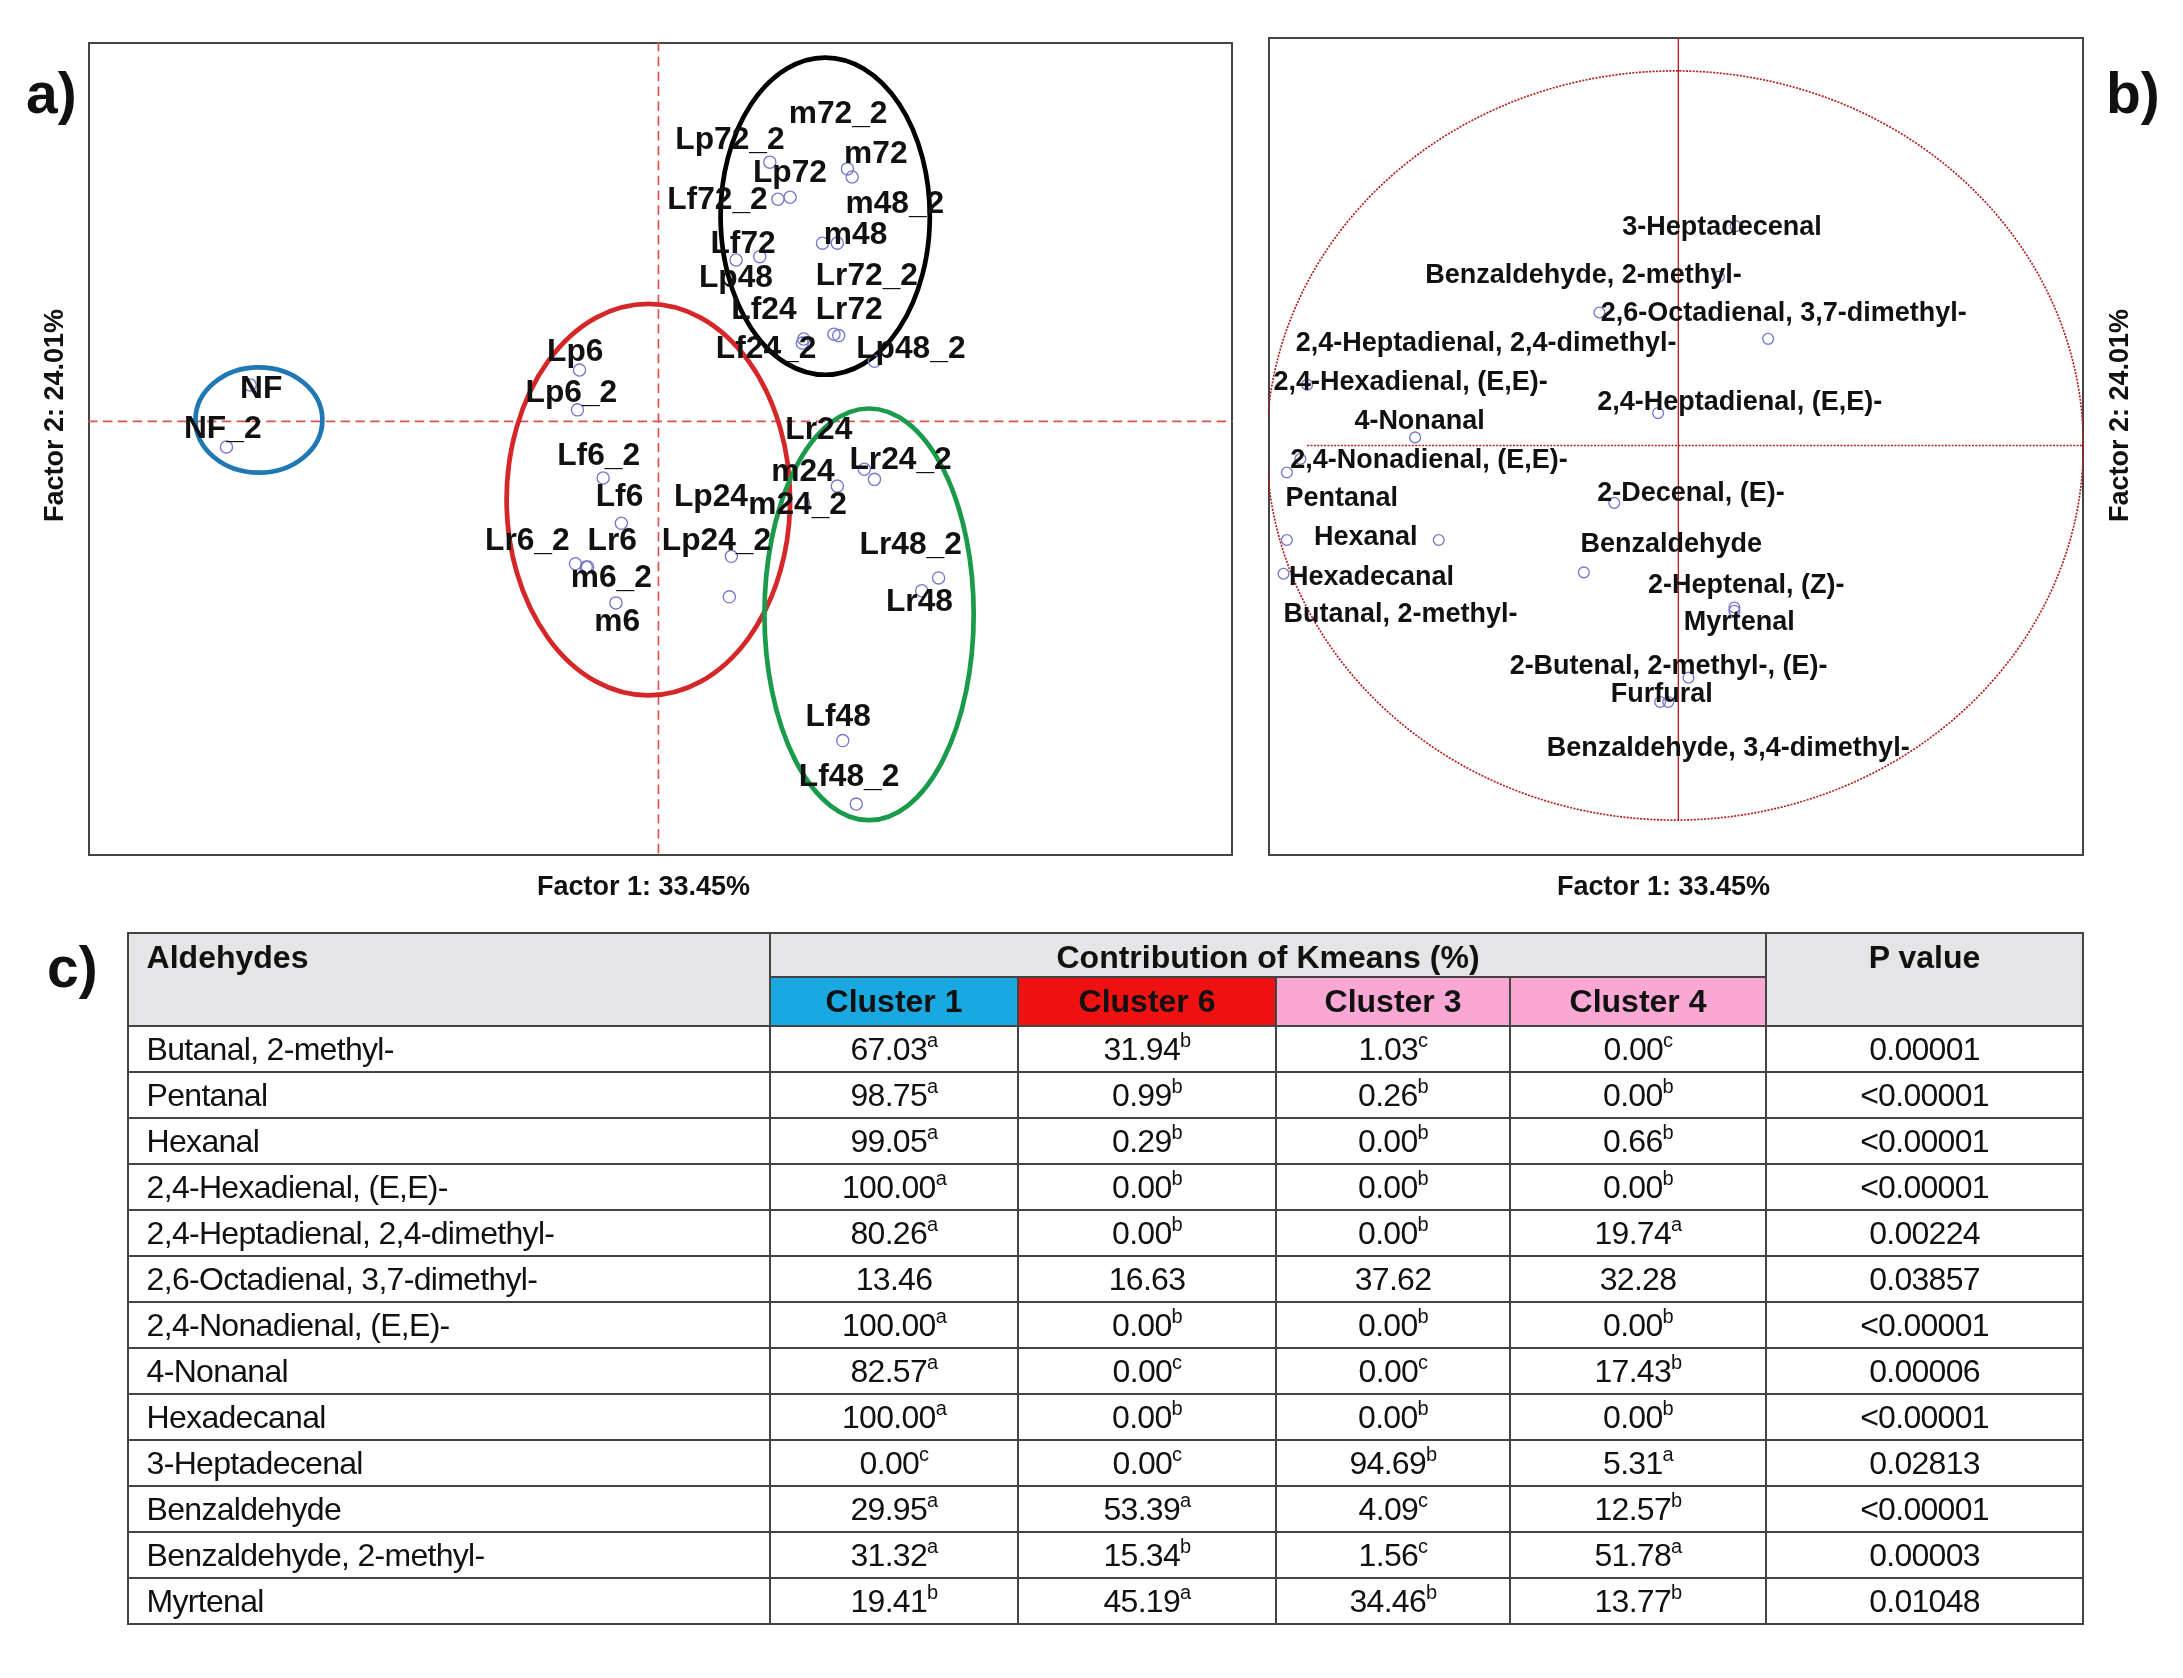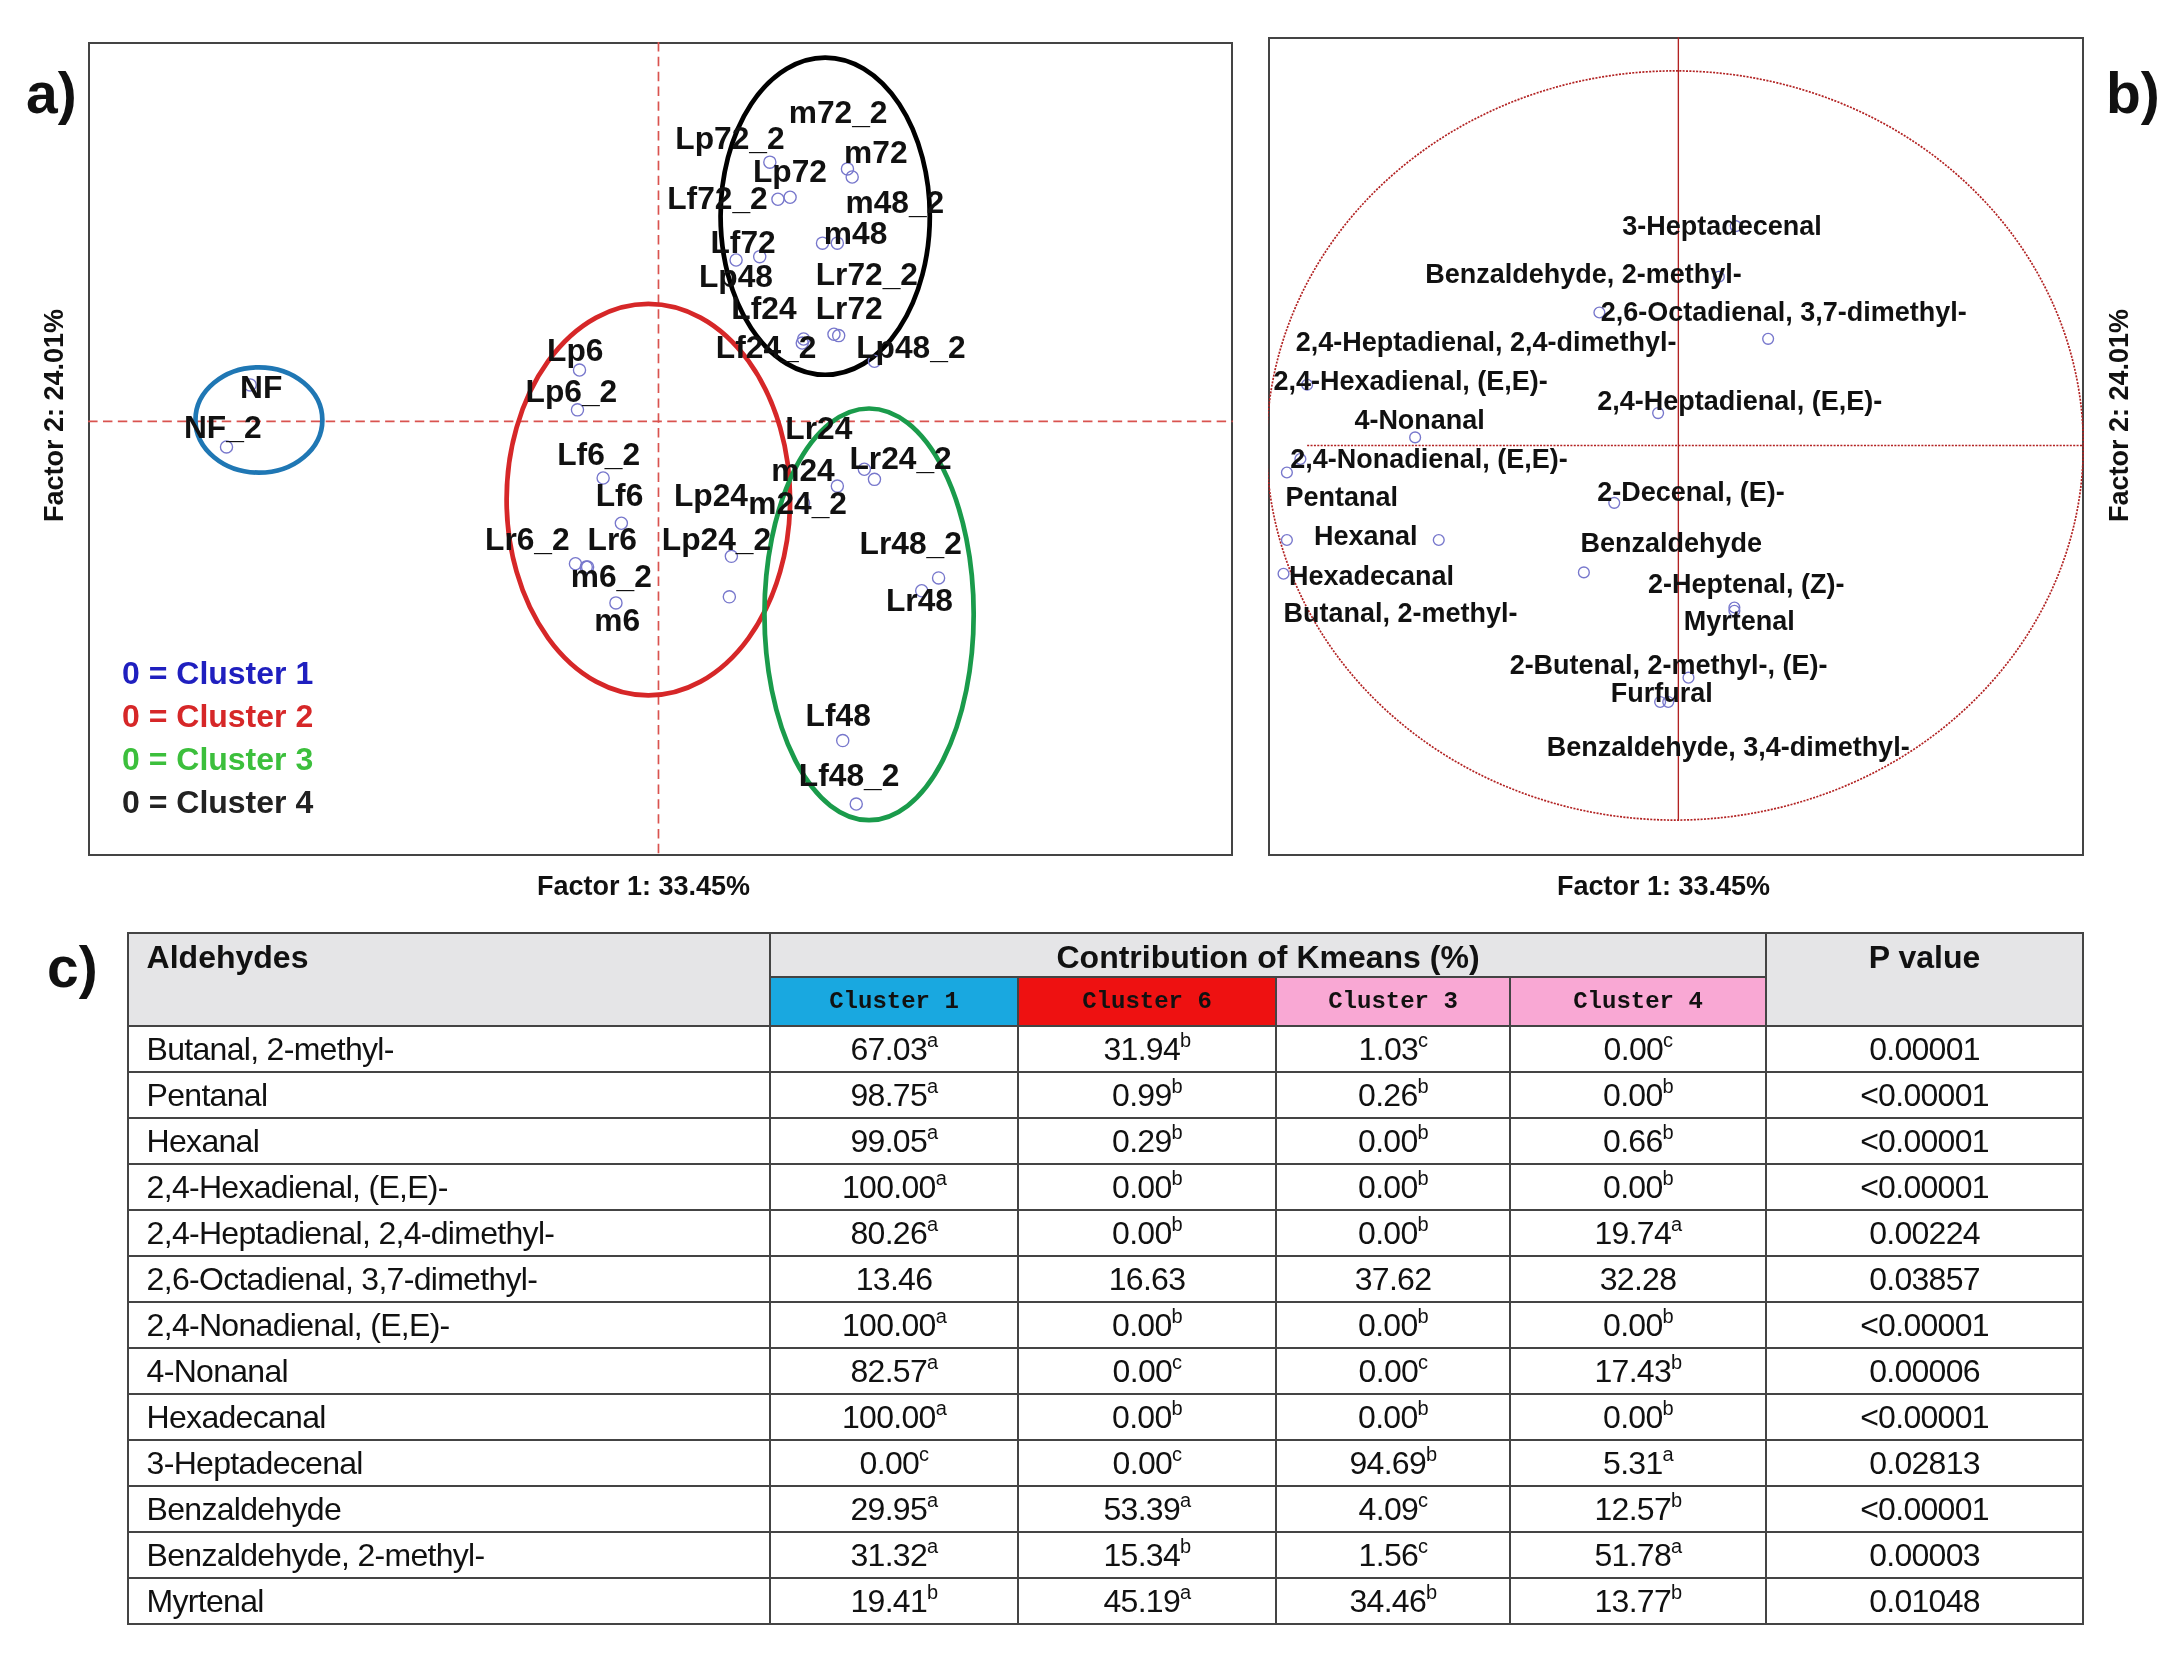--- a/index.html
+++ b/index.html
@@ -7,21 +7,21 @@
   .abs{position:absolute;}
   .panel-label{position:absolute;font-weight:bold;font-size:57px;line-height:1;}
   .frame{position:absolute;border:2px solid #444;background:#fff;box-sizing:border-box;}
   svg text{font-family:"Liberation Sans",sans-serif;}
   .axis-title{position:absolute;font-weight:bold;font-size:27px;white-space:nowrap;}
   .vtitle{transform:rotate(-90deg);transform-origin:center center;}
   table.kt{position:absolute;left:127px;top:932px;width:1954px;border-collapse:collapse;table-layout:fixed;}
   table.kt td, table.kt th{border:2px solid #444;padding:0 0 0 17.6px;font-size:32px;height:46px;box-sizing:border-box;}
   table.kt th{font-weight:bold;background:#e5e5e7;text-align:left;vertical-align:top;padding-top:5px;}
   table.kt th.center{text-align:center;padding-left:0;}
-  table.kt th.clh{height:49px;vertical-align:middle;padding-top:0;text-align:center;padding-left:0;font-size:24px;font-family:Liberation Mono, monospace;}
+  table.kt th.clh{height:49px;vertical-align:middle;padding-top:0;text-align:center;padding-left:0;font-size:32px;}
   table.kt td.num{text-align:center;padding-left:0;}
   table.kt td{font-stretch:condensed;letter-spacing:-0.7px;}
   sup{font-size:20px;vertical-align:top;position:relative;top:-1.4px;}
 </style>
 </head>
 <body>
 
 <div class="panel-label" style="left:26px;top:65px;">a)</div>
 <div class="frame" style="left:88px;top:42px;width:1145px;height:814px;">
   <svg id="scoreSvg" width="1145" height="814" viewBox="130 62 1696 1206" style="position:absolute;left:-2px;top:-2px;">
@@ -99,26 +99,20 @@
         <text x="1220" y="362" font-size="47" font-weight="bold" fill="#111">m48</text>
         <text x="1052" y="375" font-size="47" font-weight="bold" fill="#111">Lf72</text>
         <text x="1035" y="425" font-size="47" font-weight="bold" fill="#111">Lp48</text>
         <text x="1208" y="422" font-size="47" font-weight="bold" fill="#111">Lr72_2</text>
         <text x="1083" y="472" font-size="47" font-weight="bold" fill="#111">Lf24</text>
         <text x="1208" y="472" font-size="47" font-weight="bold" fill="#111">Lr72</text>
         <text x="1060" y="530" font-size="47" font-weight="bold" fill="#111">Lf24_2</text>
         <text x="1268" y="530" font-size="47" font-weight="bold" fill="#111">Lp48_2</text>
       </g>
   </svg>
-  <div class="abs" style="left:32px;top:608px;">
-    <div style="font-weight:bold;font-size:32px;color:#1f1fbf;line-height:43px;">0 = Cluster 1</div>
-    <div style="font-weight:bold;font-size:32px;color:#d62728;line-height:43px;">0 = Cluster 2</div>
-    <div style="font-weight:bold;font-size:32px;color:#3cbf3c;line-height:43px;">0 = Cluster 3</div>
-    <div style="font-weight:bold;font-size:32px;color:#222;line-height:43px;">0 = Cluster 4</div>
-  </div>
 </div>
 <div class="axis-title" style="left:537px;top:871px;">Factor 1: 33.45%</div>
 <div class="axis-title vtitle" style="left:-20px;top:432px;width:149px;text-align:center;">Factor 2: 24.01%</div>
 
 <div class="panel-label" style="left:2106px;top:65px;">b)</div>
 <div class="frame" style="left:1268px;top:37px;width:816px;height:819px;">
   <svg id="loadSvg" width="816" height="819" viewBox="1877 55 1209 1213" style="position:absolute;left:-2px;top:-2px;">
     <ellipse cx="2480" cy="660" rx="605" ry="555" fill="none" stroke="#b22222" stroke-width="2.5" stroke-dasharray="3,2"></ellipse>
     <line x1="2485" y1="55" x2="2485" y2="1215" stroke="#b22222" stroke-width="2"></line>
     <line x1="1935" y1="660" x2="3086" y2="660" stroke="#b22222" stroke-width="2.5" stroke-dasharray="3,2"></line>

